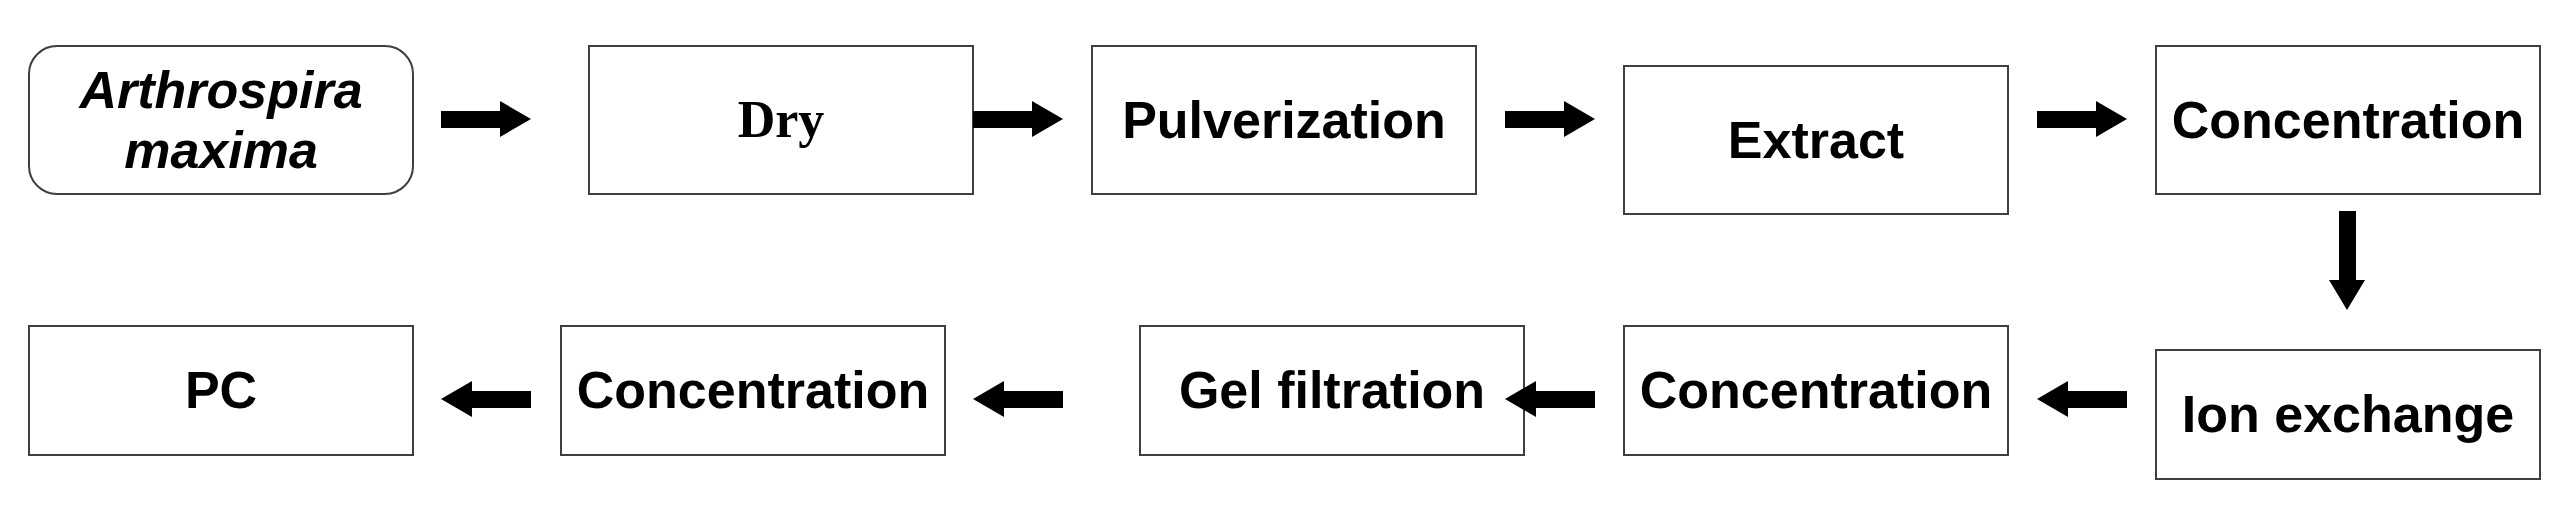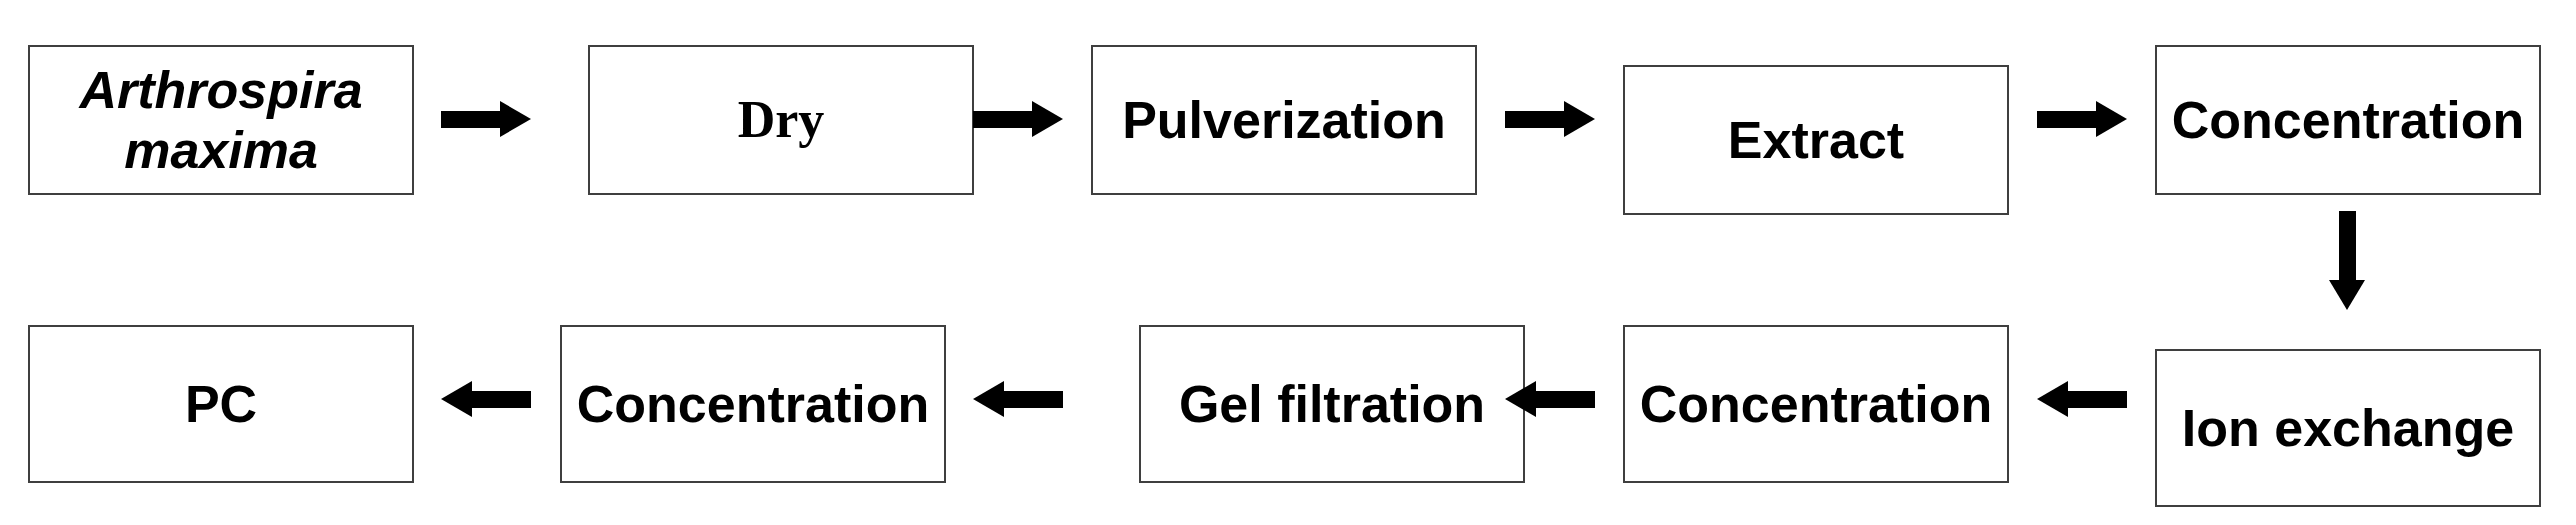--- a/index.html
+++ b/index.html
@@ -28,23 +28,23 @@
     flex-direction: column;
     align-items: center;
     justify-content: center;
     text-align: center;
     color: var(--text-color);
     font-size: 52px;
     font-weight: bold;
     line-height: 1.16;
     white-space: nowrap;
   }
-  .node.italic { font-style: italic; }
+  .node.italic { font-style: italic; border-radius: 29px; }
   .row-top    { top: 45px; }
-  .row-bottom { top: 325px; height: 158px; }
+  .row-bottom { top: 325px; height: 131px; }
 
   .arrow { position: absolute; }
   .arrow-right, .arrow-left { width: 90px; height: 37px; }
   .arrow-right .shaft {
     position: absolute; left: 0; top: 10px; width: 61px; height: 17px;
     background: var(--arrow-color);
   }
   .arrow-right .head {
     position: absolute; left: 59px; top: 0; width: 0; height: 0;
     border-left: 31px solid var(--arrow-color);

